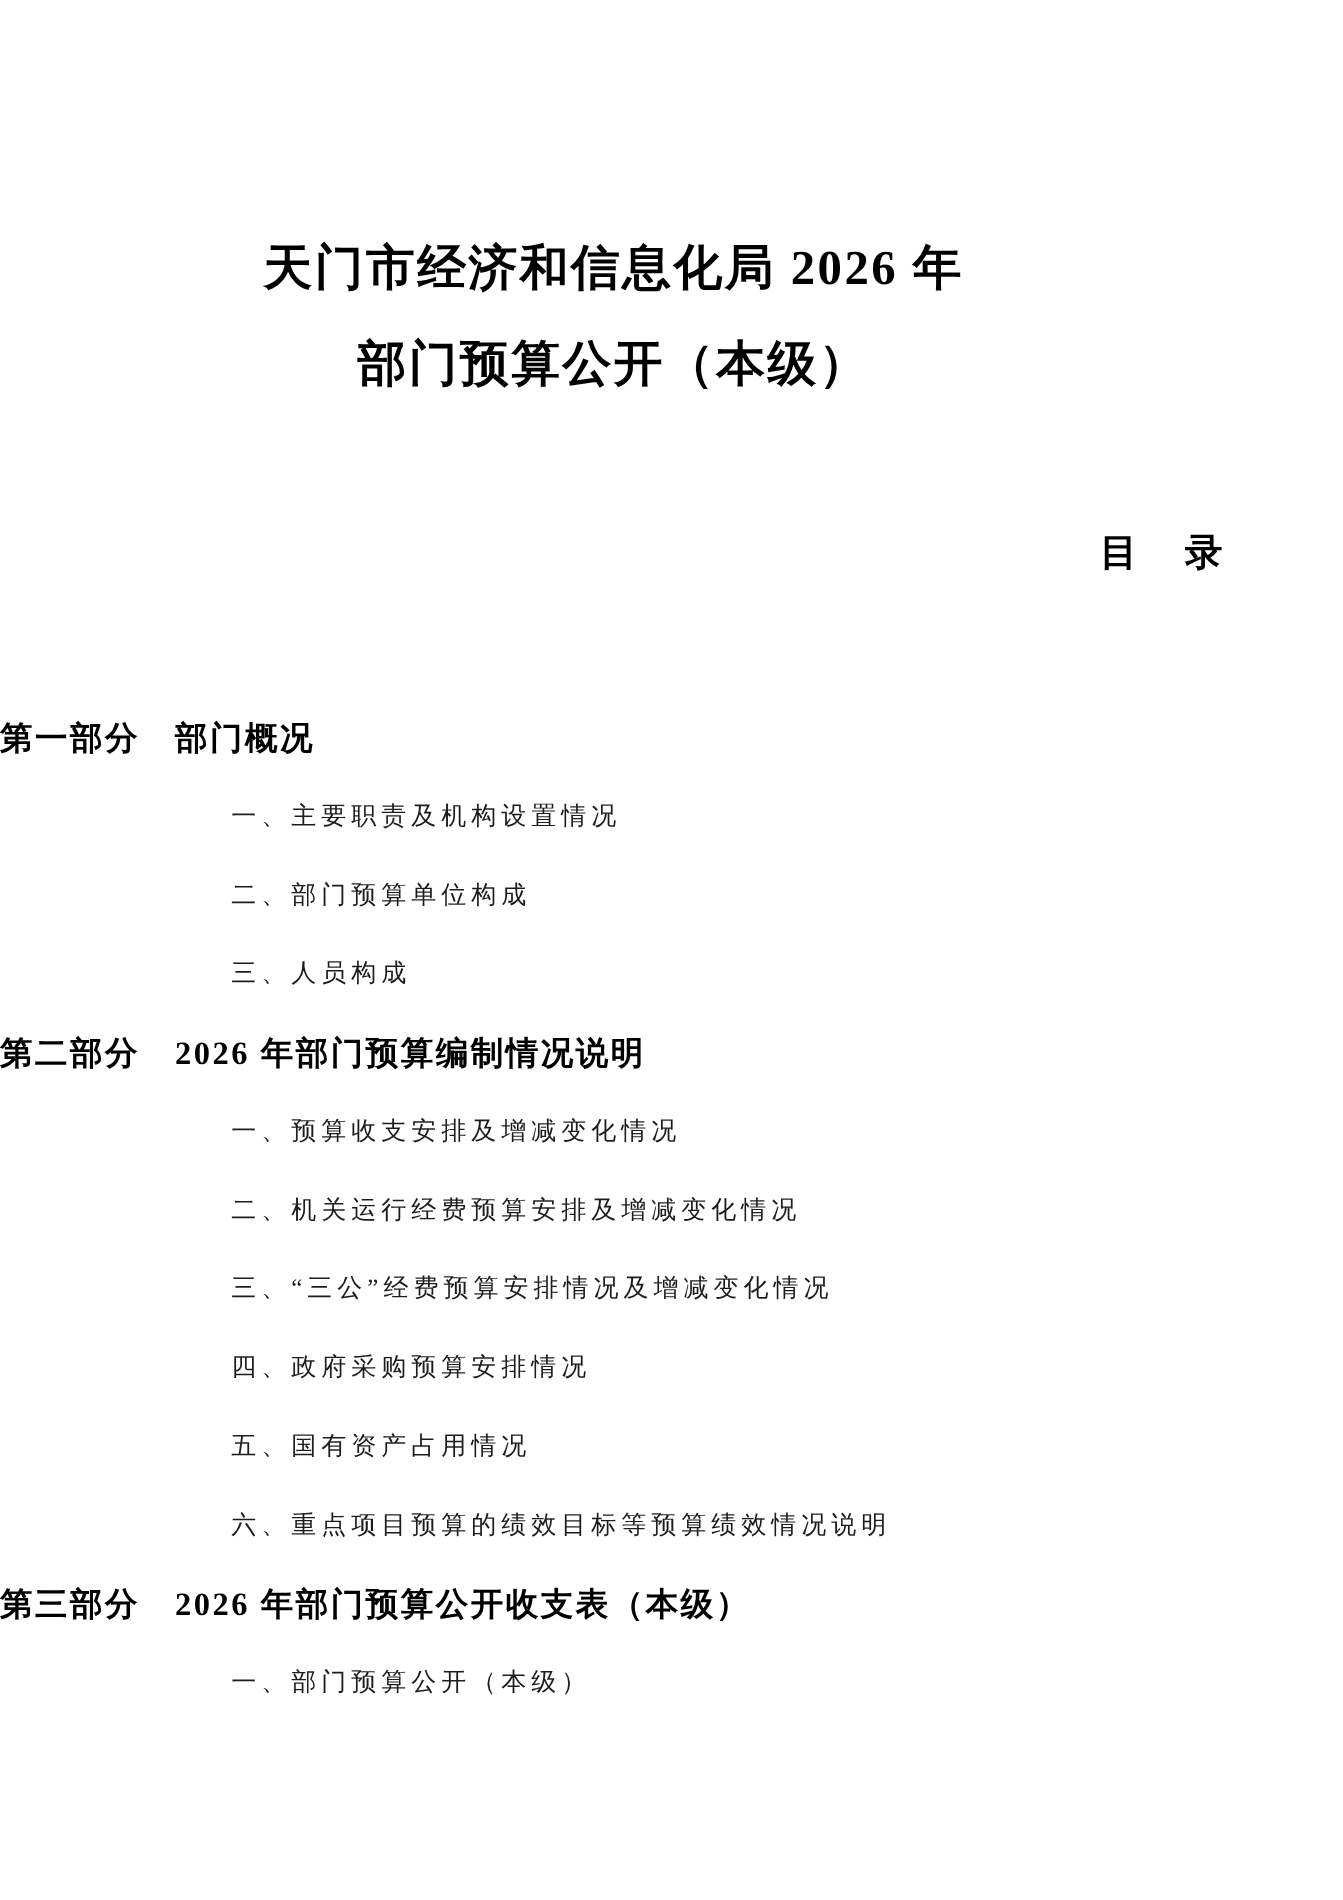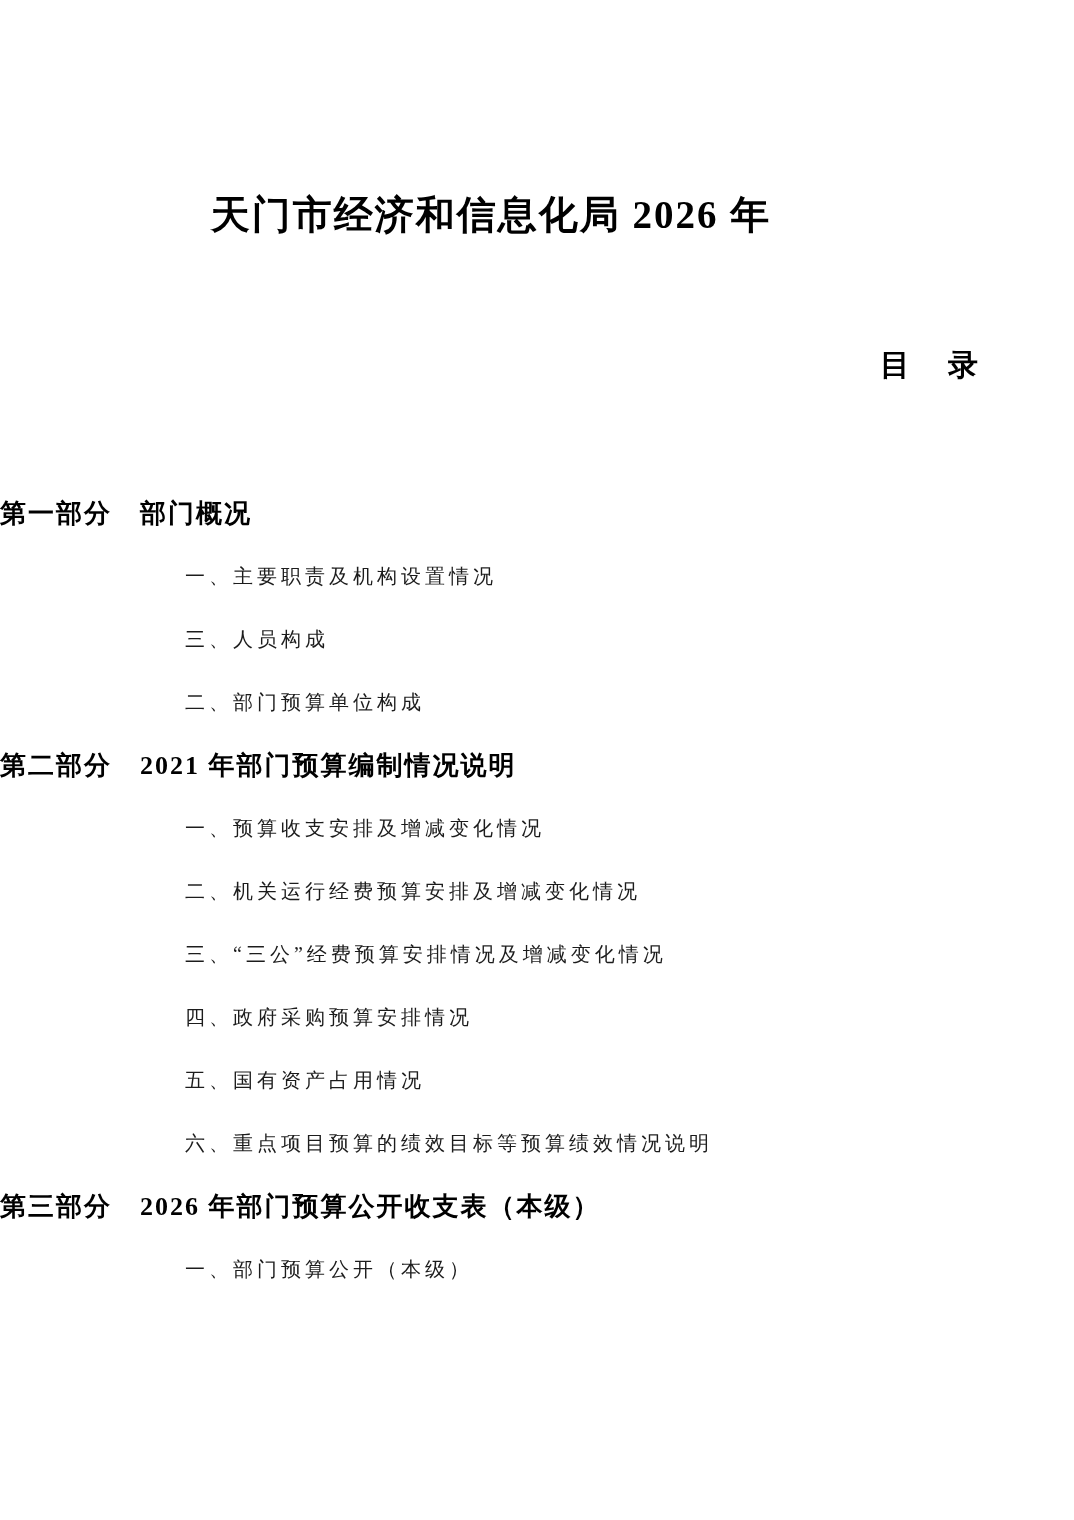--- a/index.html
+++ b/index.html
@@ -56,32 +56,33 @@
     color: #1c1c1c;
   }
 </style>
 </head>
 <body>
 
 <div class="page">
 
   <div class="title-block">
     <h1 class="title-line">天门市经济和信息化局 2026 年</h1>
+    <h1 class="title-line">部门预算公开（本级）</h1>
   </div>
 
   <h2 class="toc-heading">目　录</h2>
 
   <div class="toc">
 
     <p class="toc-sec">第一部分　部门概况</p>
     <p class="toc-item">一、主要职责及机构设置情况</p>
+    <p class="toc-item">二、部门预算单位构成</p>
     <p class="toc-item">三、人员构成</p>
-    <p class="toc-item">二、部门预算单位构成</p>
 
-    <p class="toc-sec">第二部分　2021 年部门预算编制情况说明</p>
+    <p class="toc-sec">第二部分　2026 年部门预算编制情况说明</p>
     <p class="toc-item">一、预算收支安排及增减变化情况</p>
     <p class="toc-item">二、机关运行经费预算安排及增减变化情况</p>
     <p class="toc-item">三、“三公”经费预算安排情况及增减变化情况</p>
     <p class="toc-item">四、政府采购预算安排情况</p>
     <p class="toc-item">五、国有资产占用情况</p>
     <p class="toc-item">六、重点项目预算的绩效目标等预算绩效情况说明</p>
 
     <p class="toc-sec">第三部分　2026 年部门预算公开收支表（本级）</p>
     <p class="toc-item">一、部门预算公开（本级）</p>
 

